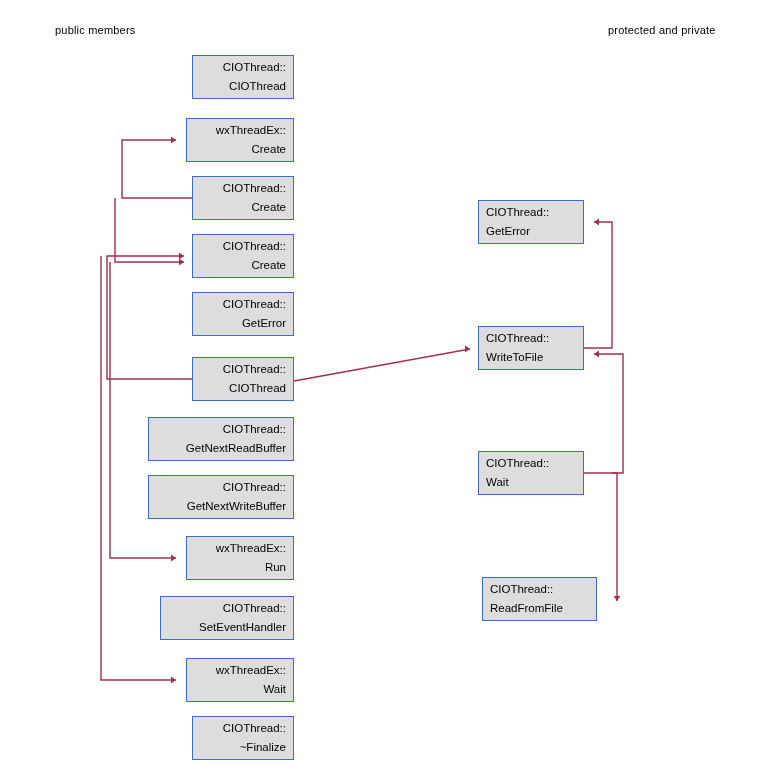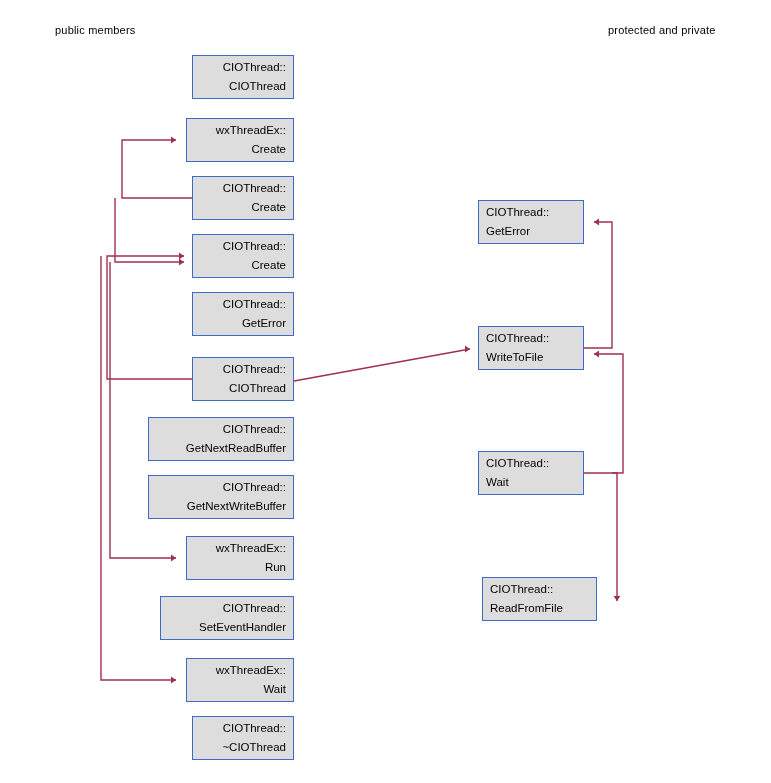--- a/index.html
+++ b/index.html
@@ -137,21 +137,21 @@
       <div class="node right-text" style="left: 160px; top: 596px; width: 134px; height: 44px; background: rgb(221, 221, 221); border-color: rgb(65, 105, 200); color: rgb(0, 0, 0);">
         <span class="ln">CIOThread::</span>
         <span class="ln">SetEventHandler</span>
       </div>
       <div class="node right-text" style="left: 186px; top: 658px; width: 108px; height: 44px; background: rgb(221, 221, 221); border-color: rgb(65, 105, 200); color: rgb(0, 0, 0);">
         <span class="ln">wxThreadEx::</span>
         <span class="ln">Wait</span>
       </div>
       <div class="node right-text" style="left: 192px; top: 716px; width: 102px; height: 44px; background: rgb(221, 221, 221); border-color: rgb(65, 105, 200); color: rgb(0, 0, 0);">
         <span class="ln">CIOThread::</span>
-        <span class="ln">~CIOThread</span>
+        <span class="ln">~Finalize</span>
       </div>
       <div class="node left-text" style="left: 478px; top: 200px; width: 106px; height: 44px; background: rgb(221, 221, 221); border-color: rgb(65, 105, 200); color: rgb(0, 0, 0);">
         <span class="ln">CIOThread::</span>
         <span class="ln">GetError</span>
       </div>
       <div class="node left-text" style="left: 478px; top: 326px; width: 106px; height: 44px; background: rgb(221, 221, 221); border-color: rgb(65, 105, 200); color: rgb(0, 0, 0);">
         <span class="ln">CIOThread::</span>
         <span class="ln">WriteToFile</span>
       </div>
       <div class="node left-text" style="left: 478px; top: 451px; width: 106px; height: 44px; background: rgb(221, 221, 221); border-color: rgb(65, 105, 200); color: rgb(0, 0, 0);">

